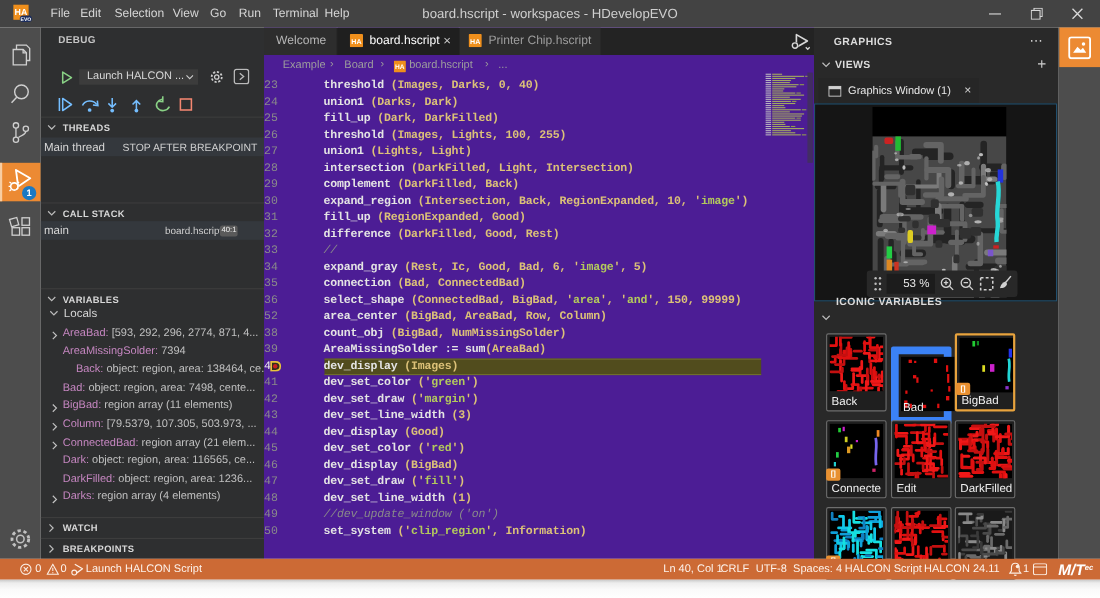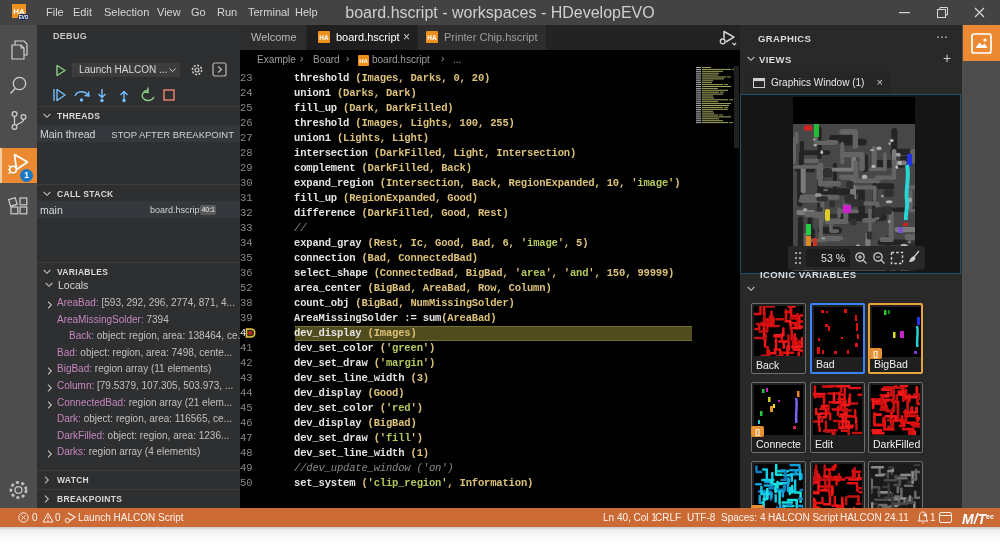--- a/index.html
+++ b/index.html
@@ -4,41 +4,41 @@
 <style>
 * { margin:0; padding:0; box-sizing:border-box; }
 html,body { width:1000px; height:544px; overflow:hidden; background:#fff;
   font-family:"Liberation Sans", sans-serif; }
 #app { position:absolute; left:0; top:0; width:1000px; height:544px; }
 .abs { position:absolute; }
 
 #titlebar { left:0; top:0; width:1000px; height:25px; background:#434343; color:#d6d6d6; }
 #titlebar .menu { position:absolute; top:0; height:25px; line-height:25px; font-size:11px; }
 #title-center { position:absolute; top:0; left:0; width:1000px; text-align:center;
-  line-height:25px; font-size:16px; color:#cfcfcf; }
+  line-height:25px; font-size:12px; color:#cfcfcf; }
 
 #actbar { left:0; top:25px; width:37px; height:483px; background:#4d4d4d; }
 #actbar-r { left:962px; top:25px; width:38px; height:483px; background:#4d4d4d; }
 .act-ic { position:absolute; left:0; width:37px; text-align:center; }
 #act-debug { position:absolute; left:0; top:123px; width:37px; height:35px; background:#ec8a33; }
 #act-debug .bar { position:absolute; left:0; top:0; width:2px; height:35px; background:#f8cda2; }
 .badge { position:absolute; width:13px; height:13px; border-radius:50%; background:#1a79c4;
   color:#fff; font-size:8.5px; line-height:13px; text-align:center; font-weight:bold; }
 #act-img { position:absolute; left:1px; top:0px; width:37px; height:36px; background:#ec8a33; }
 
 #sidebar { left:37px; top:25px; width:203px; height:483px; background:#2e2f30; color:#cccccc; overflow:hidden; }
 .sec-head { position:absolute; left:0; width:203px; height:17px; font-size:8.5px; font-weight:bold;
   color:#d8d8d8; border-top:1px solid #3d3d3d; }
 .sec-head .tt { position:absolute; left:20px; top:4px; letter-spacing:0.3px; }
 .row-sel { position:absolute; left:0; width:203px; height:17px; background:#34383d; }
 .vrow { position:absolute; left:0; width:203px; height:17px; font-size:10px; white-space:nowrap; overflow:hidden; }
 .vname { color:#c586c0; }
 .vval { color:#c0c0c0; }
 
-#editor { left:240px; top:25px; width:500px; height:483px; background:#000000; overflow:hidden; }
+#editor { left:240px; top:25px; width:500px; height:483px; background:#4c1d95; overflow:hidden; }
 #tabbar { position:absolute; left:0; top:0; width:500px; height:25px; background:#232323; }
 .tab { position:absolute; top:0; height:25px; font-size:11px; line-height:25px; white-space:nowrap; }
 .tab span { white-space:nowrap; }
 #breadcrumb { position:absolute; left:0; top:25px; width:500px; height:20px; font-size:10px;
   color:#9d9d9d; line-height:20px; }
 #breadcrumb span { white-space:nowrap; }
 #code { position:absolute; left:0; top:45px; width:500px; height:438px;
   font-family:"Liberation Mono", monospace; font-size:10.5px; font-weight:bold; letter-spacing:-0.17px; }
 .cl { position:absolute; left:0; width:500px; height:15px; line-height:15px; white-space:pre; }
 .ln { position:absolute; left:0; width:37px; color:#8a8a8a; font-weight:normal; letter-spacing:0; }
@@ -315,21 +315,21 @@
     <span style="position:absolute;left:106px;top:-1px;font-size:10px">›</span>
     <svg class="abs" style="left:118px;top:5px" width="11" height="11" viewBox="0 0 11 11">
           <rect width="11" height="11" rx="1" fill="#ef8f1c"></rect>
           <text x="5.5" y="8" font-size="6" font-weight="bold" fill="#fff" text-anchor="middle" font-family="Liberation Sans">HA</text>
         </svg>
     <span style="position:absolute;left:132px">board.hscript</span>
     <span style="position:absolute;left:201px;top:-1px;font-size:10px">›</span>
     <span style="position:absolute;left:213px">...</span>
   </div>
   <div id="code">
-        <div class="cl" style="top:0.5px"><span class="ln">23</span><span class="ct"><span>threshold </span><span class="fy">(Images, Darks, 0, 20)</span></span></div>
+        <div class="cl" style="top:0.5px"><span class="ln">23</span><span class="ct"><span>threshold </span><span class="fy">(Images, Darks, 0, 40)</span></span></div>
         <div class="cl" style="top:15.52px"><span class="ln">24</span><span class="ct"><span>union1 </span><span class="fy">(Darks, Dark)</span></span></div>
         <div class="cl" style="top:30.54px"><span class="ln">25</span><span class="ct"><span>fill_up </span><span class="fy">(Dark, DarkFilled)</span></span></div>
         <div class="cl" style="top:45.56px"><span class="ln">26</span><span class="ct"><span>threshold </span><span class="fy">(Images, Lights, 100, 255)</span></span></div>
         <div class="cl" style="top:60.58px"><span class="ln">27</span><span class="ct"><span>union1 </span><span class="fy">(Lights, Light)</span></span></div>
         <div class="cl" style="top:75.6px"><span class="ln">28</span><span class="ct"><span>intersection </span><span class="fy">(DarkFilled, Light, Intersection)</span></span></div>
         <div class="cl" style="top:90.62px"><span class="ln">29</span><span class="ct"><span>complement </span><span class="fy">(DarkFilled, Back)</span></span></div>
         <div class="cl" style="top:105.64px"><span class="ln">30</span><span class="ct"><span>expand_region </span><span class="fy">(Intersection, Back, RegionExpanded, 10, '</span><span class="fs">image</span><span class="fy">')</span></span></div>
         <div class="cl" style="top:120.66px"><span class="ln">31</span><span class="ct"><span>fill_up </span><span class="fy">(RegionExpanded, Good)</span></span></div>
         <div class="cl" style="top:135.68px"><span class="ln">32</span><span class="ct"><span>difference </span><span class="fy">(DarkFilled, Good, Rest)</span></span></div>
         <div class="cl" style="top:150.7px"><span class="ln">33</span><span class="ct"><span class="fc">//</span></span></div>
@@ -682,21 +682,21 @@
               <path d="M9.7 0.6 h10.2 v-9.8" stroke="#c41010" stroke-width="2.5" stroke-linecap="round" stroke-linejoin="round" fill="none"></path>
               <path d="M38.2 22.1 h8.8" stroke="#f01818" stroke-width="2.5" stroke-linecap="round" stroke-linejoin="round" fill="none"></path>
               <path d="M17.9 8.4 v10.8 h-9.5" stroke="#e01010" stroke-width="2.5" stroke-linecap="round" stroke-linejoin="round" fill="none"></path>
               <path d="M28.5 46.7 v3.6 h-6.1" stroke="#c41010" stroke-width="2.5" stroke-linecap="round" stroke-linejoin="round" fill="none"></path>
               <path d="M20.5 30.6 h6.6" stroke="#f01818" stroke-width="2.5" stroke-linecap="round" stroke-linejoin="round" fill="none"></path>
               <path d="M36.7 0.0 v6.1 h-5.2" stroke="#e01010" stroke-width="2.5" stroke-linecap="round" stroke-linejoin="round" fill="none"></path>
             </svg>
           </div>
           <div class="lab">Back</div>
         </div>
-        <div class="tile" style="left:59px;top:0px;border:2px solid #3b82f6">
+        <div class="tile" style="left:59px;top:12px;border:7px solid #3b82f6">
           <div style="position:absolute;left:2px;top:2px;width:49px;height:50px;overflow:hidden">
             <svg width="49" height="50" viewBox="0 0 49 50" style="position:absolute;left:0;top:0">
               <rect width="49" height="50" fill="#000"></rect>
               <rect x="7" y="3" width="3" height="3" fill="#e01010"></rect>
               <rect x="12" y="4" width="2" height="2" fill="#e01010"></rect>
               <rect x="30" y="2" width="3" height="4" fill="#e01010"></rect>
               <rect x="41" y="8" width="2" height="6" fill="#e01010"></rect>
               <rect x="42" y="16" width="2" height="8" fill="#e01010"></rect>
               <rect x="43" y="27" width="2" height="5" fill="#e01010"></rect>
               <rect x="41" y="36" width="3" height="4" fill="#e01010"></rect>

